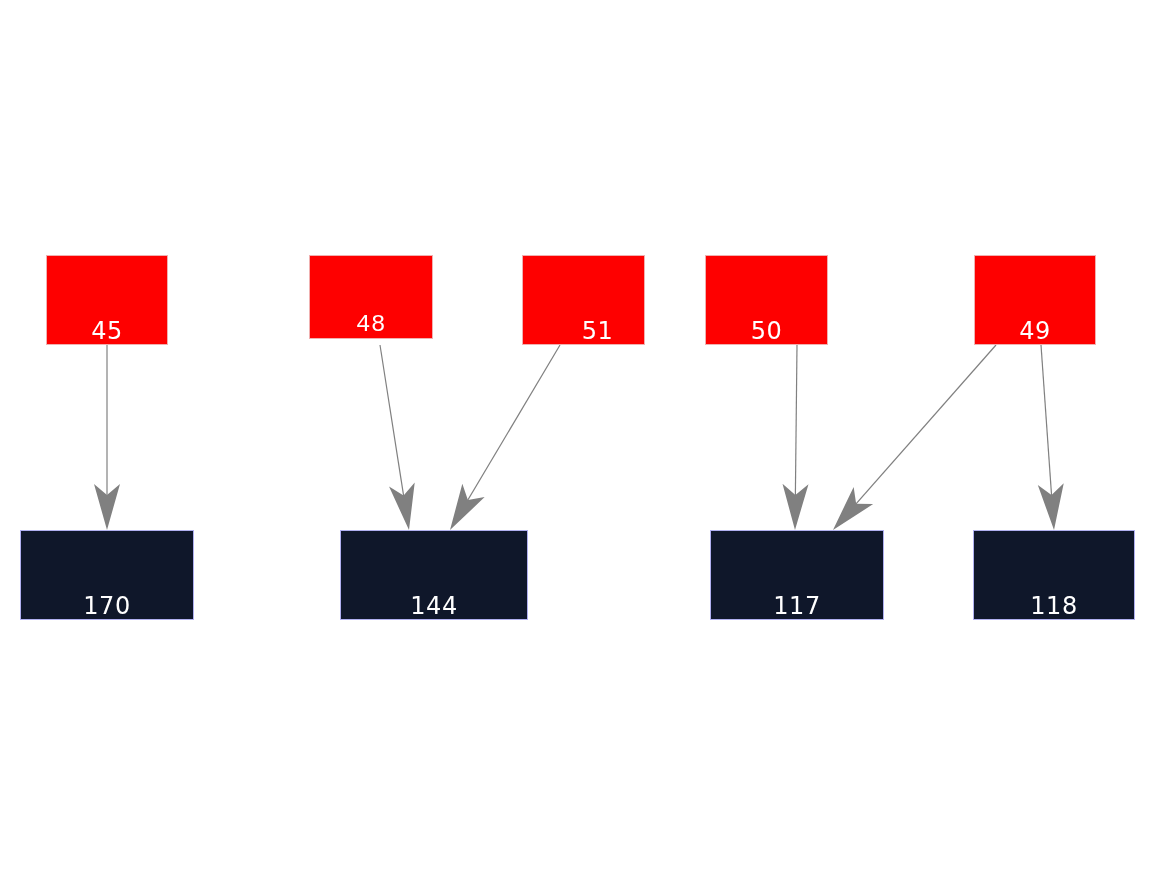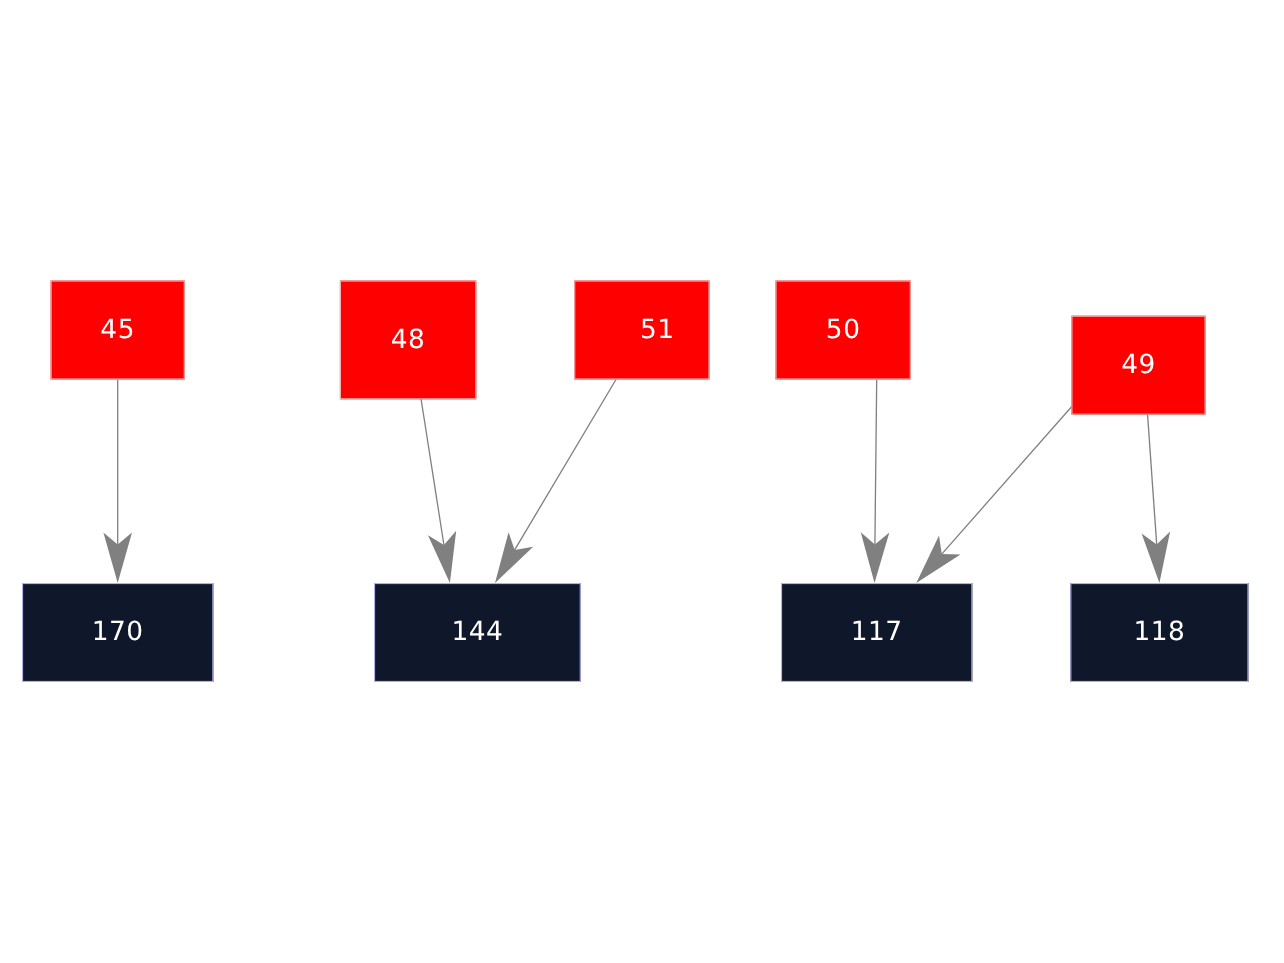--- a/index.html
+++ b/index.html
@@ -20,21 +20,21 @@
     left: 0;
     top: 0;
     width: 1167px;
     height: 875px;
     pointer-events: none;
   }
   .node {
     position: absolute;
     box-sizing: border-box;
     display: flex;
-    align-items: center;
+    align-items: flex-end;
     justify-content: center;
     color: #ffffff;
     font-size: 24px;
     line-height: 1;
     letter-spacing: 0.5px;
     user-select: none;
   }
   .node.source {
     background: #fe0000;
     border: 1px solid #f0b0b0;
@@ -75,30 +75,30 @@
       </g>
       <g>
         <line x1="1041" y1="345" x2="1052.5489834888917" y2="509.35091888038374" stroke="#808080" stroke-width="1.2"></line>
         <polygon points="1054,530 1037.807496905025,485.0244194754618 1051.5465904401553,495.08609472528656 1063.7435408233832,483.20188665957716" fill="#808080"></polygon>
       </g>
     </svg>
   <div id="node-layer">
       <div class="node source" style="left: 46px; top: 255px; width: 122px; height: 90px;">
         <span class="node-label">45</span>
       </div>
-      <div class="node source" style="left: 309px; top: 255px; width: 124px; height: 108px;">
+      <div class="node source" style="left: 309px; top: 255px; width: 124px; height: 84px; font-family: Liberation Mono, monospace;">
         <span class="node-label">48</span>
       </div>
       <div class="node source" style="left: 522px; top: 255px; width: 123px; height: 90px; padding-left: 28px;">
         <span class="node-label">51</span>
       </div>
       <div class="node source" style="left: 705px; top: 255px; width: 123px; height: 90px;">
         <span class="node-label">50</span>
       </div>
-      <div class="node source" style="left: 974px; top: 255px; width: 122px; height: 90px; margin-top: 32px;">
+      <div class="node source" style="left: 974px; top: 255px; width: 122px; height: 90px;">
         <span class="node-label">49</span>
       </div>
       <div class="node target" style="left: 20px; top: 530px; width: 174px; height: 90px;">
         <span class="node-label">170</span>
       </div>
       <div class="node target" style="left: 340px; top: 530px; width: 188px; height: 90px;">
         <span class="node-label">144</span>
       </div>
       <div class="node target" style="left: 710px; top: 530px; width: 174px; height: 90px;">
         <span class="node-label">117</span>

